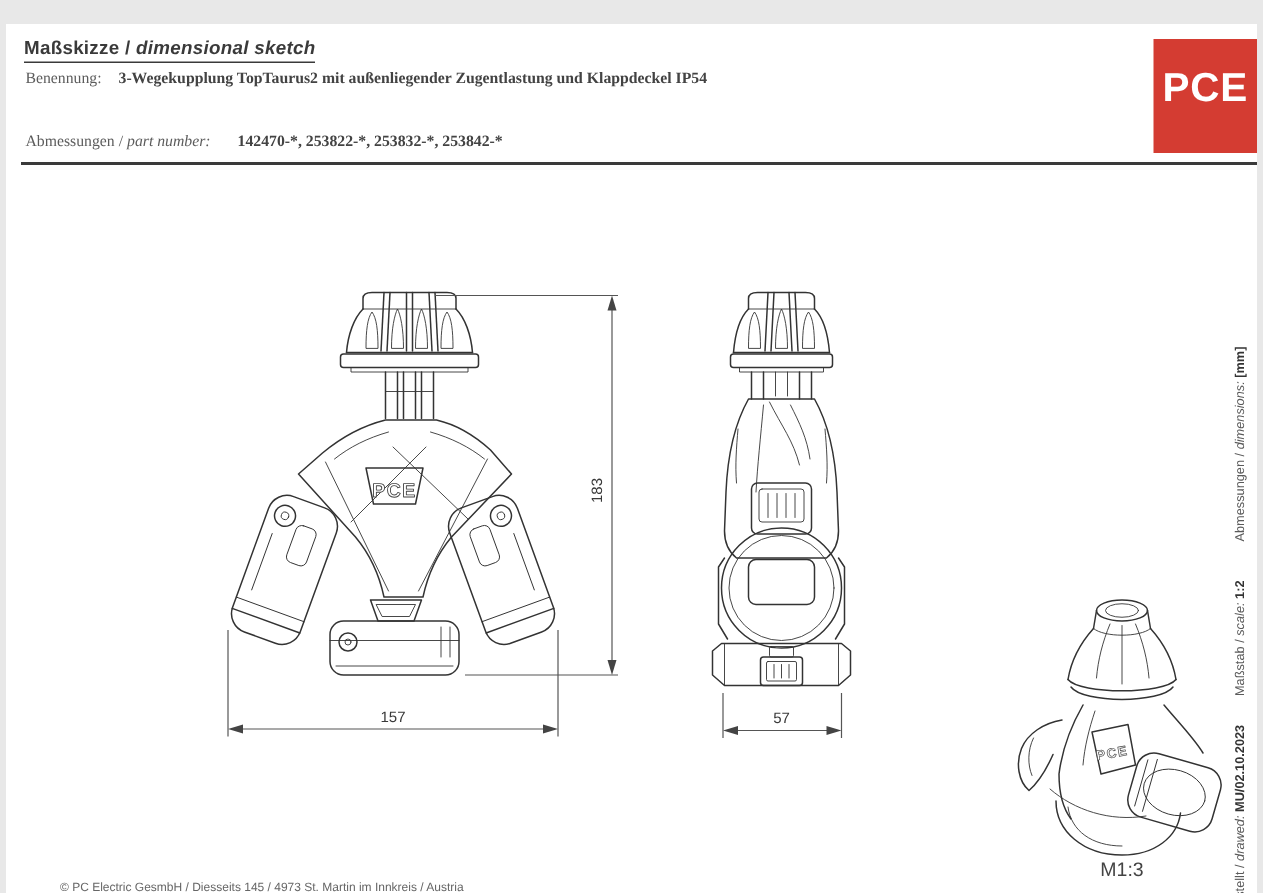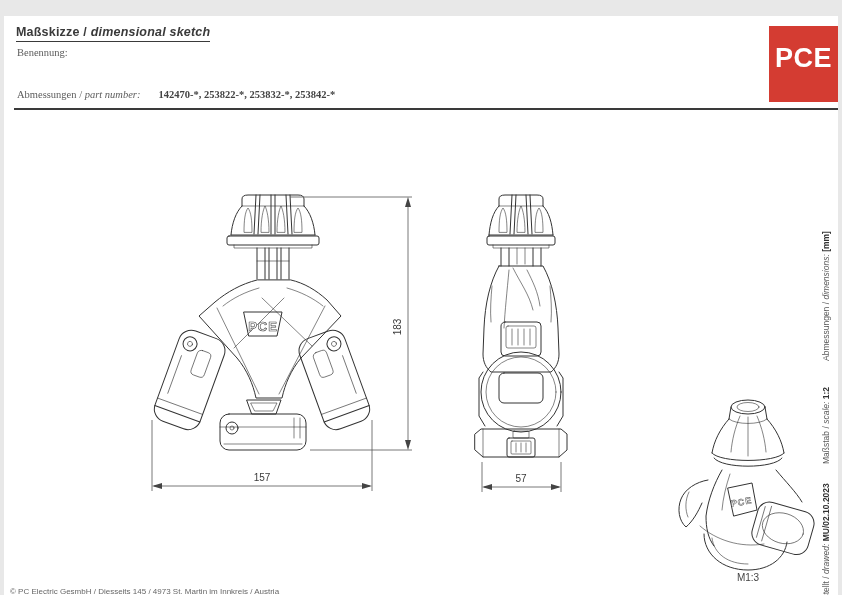--- a/index.html
+++ b/index.html
@@ -34,40 +34,41 @@
   .v-iso   { left:652px; top:370px; }
   svg .ln   { fill:none; stroke:#333; stroke-width:1; stroke-linecap:round; stroke-linejoin:round; }
   svg .thin { stroke-width:0.6; }
   svg .dim  { fill:none; stroke:#555; stroke-width:0.8; }
   svg .ar   { fill:#444; stroke:none; }
   svg .dimtxt { font-family:"Liberation Sans", sans-serif; font-size:10px; fill:#3a3a3a; }
   svg .brand  { font-family:"Liberation Sans", sans-serif; font-size:13px; font-weight:bold;
                 fill:#ffffff; stroke:#444; stroke-width:0.6; letter-spacing:1px; }
   svg .brand.iso { font-size:9px; stroke-width:0.45; }
   .caption-m13 { position:absolute; left:699px; top:556px; width:90px; text-align:center;
-                 font-size:10px; color:#444; }
+                 font-size:13px; color:#444; }
   
   .vnote { position:absolute; left:817px; transform-origin:0 0; transform:rotate(-90deg);
            white-space:nowrap; font-size:8.5px; color:#5a5a5a; }
   .vnote .en { font-style:italic; }
   .vnote .val { font-weight:bold; color:#333; }
   .vn-dims    { top:345px; }
   .vn-scale   { top:448px; }
   .vn-created { top:591px; }
-  .footer { position:absolute; left:6px; top:571px; font-size:8px; color:#666; white-space:nowrap; }
+  .footer { position:absolute; left:36px; top:571px; font-size:8px; color:#666; white-space:nowrap; }
 </style>
 </head>
 <body>
 
 <div class="sheet">
 
   <div class="title"><span>Maßskizze</span><span> / </span><span class="en">dimensional sketch</span></div>
 
   <div class="hrow row-benennung">
     <span class="lbl">Benennung:</span>
+    <span class="val">3-Wegekupplung TopTaurus2 mit außenliegender Zugentlastung und Klappdeckel IP54</span>
   </div>
   <div class="hrow pn row-partnumber">
     <span class="lbl"><span>Abmessungen</span><span> / </span><span class="en">part number:</span></span>
     <span class="val">142470-*, 253822-*, 253832-*, 253842-*</span>
   </div>
 
   <div class="logo" style="background:#d43c32;color:#ffffff;" title="PCE">PCE</div>
 
   <div class="rule"></div>
 

